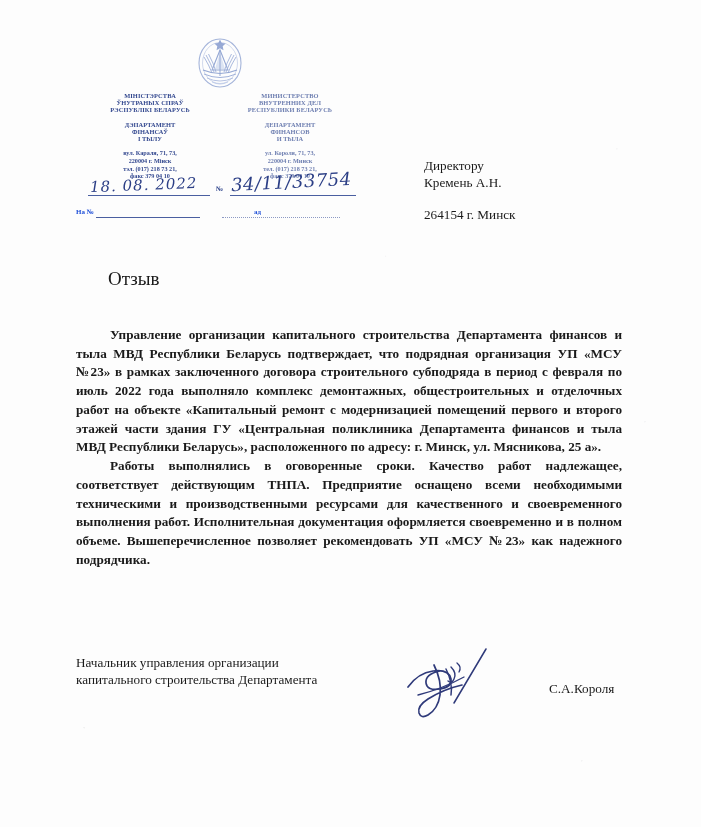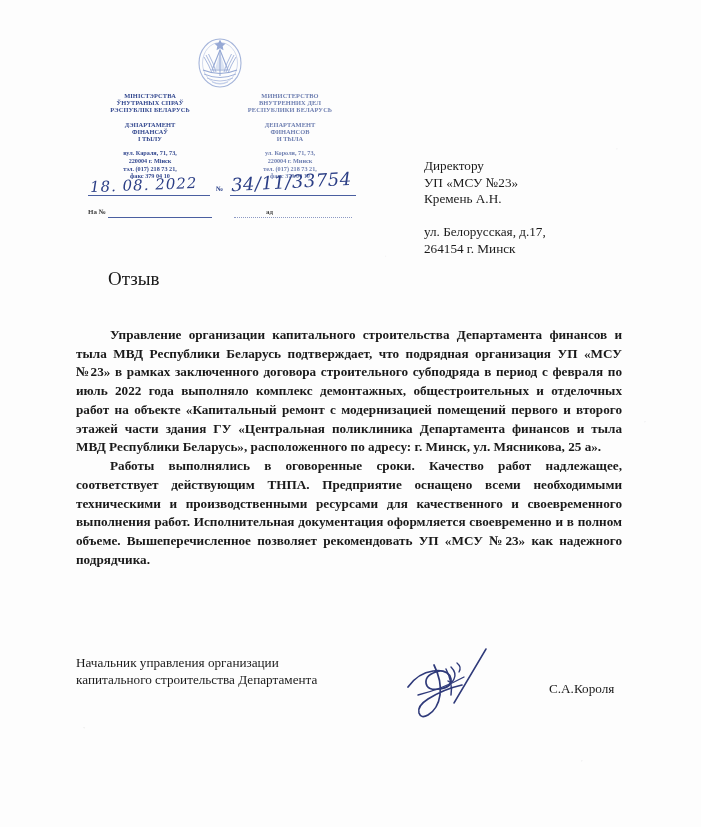--- a/index.html
+++ b/index.html
@@ -139,25 +139,25 @@
     position: absolute;
     left: 1px;
     top: -1px;
     font-size: 18px;
     letter-spacing: 0.5px;
     transform: rotate(-3deg);
   }
 
   .onref-row {
     position: absolute;
-    left: 88px;
+    left: 76px;
     top: 206px;
     width: 268px;
     height: 16px;
-    color: #404040;
+    color: #1d4ed8;
   }
   .onref-label {
     position: absolute; left: 0; top: 2px;
     font-size: 7px; font-weight: bold;
   }
   .onref-rule1 {
     position: absolute; left: 20px; top: 11px; width: 104px;
     border-bottom: 1px solid #4a5fa0;
   }
   .onref-ot {
@@ -321,24 +321,22 @@
 
   <div class="onref-row">
     <span class="onref-label">На №</span>
     <div class="onref-rule1"></div>
     <span class="onref-ot">ад</span>
     <div class="onref-rule2"></div>
   </div>
 
   <div class="addressee">
     <div>Директору</div>
-    <div>УП «МСУ №23»</div>
     <div>Кремень А.Н.</div>
     <div class="gap"></div>
-    <div>ул. Белорусская, д.17,</div>
     <div>264154 г. Минск</div>
   </div>
 
   <div class="doc-title">Отзыв</div>
 
   <div class="body-text">
     <p>Управление организации капитального строительства Департамента финансов и тыла МВД Республики Беларусь подтверждает, что подрядная организация УП «МСУ №23» в рамках заключенного договора строительного субподряда в период с февраля по июль 2022 года выполняло комплекс демонтажных, общестроительных и отделочных работ на объекте «Капитальный ремонт с модернизацией помещений первого и второго этажей части здания ГУ «Центральная поликлиника Департамента финансов и тыла МВД Республики Беларусь», расположенного по адресу: г. Минск, ул. Мясникова, 25 а».</p>
     <p>Работы выполнялись в оговоренные сроки. Качество работ надлежащее, соответствует действующим ТНПА. Предприятие оснащено всеми необходимыми техническими и производственными ресурсами для качественного и своевременного выполнения работ. Исполнительная документация оформляется своевременно и в полном объеме. Вышеперечисленное позволяет рекомендовать УП «МСУ №23» как надежного подрядчика.</p>
   </div>
 

